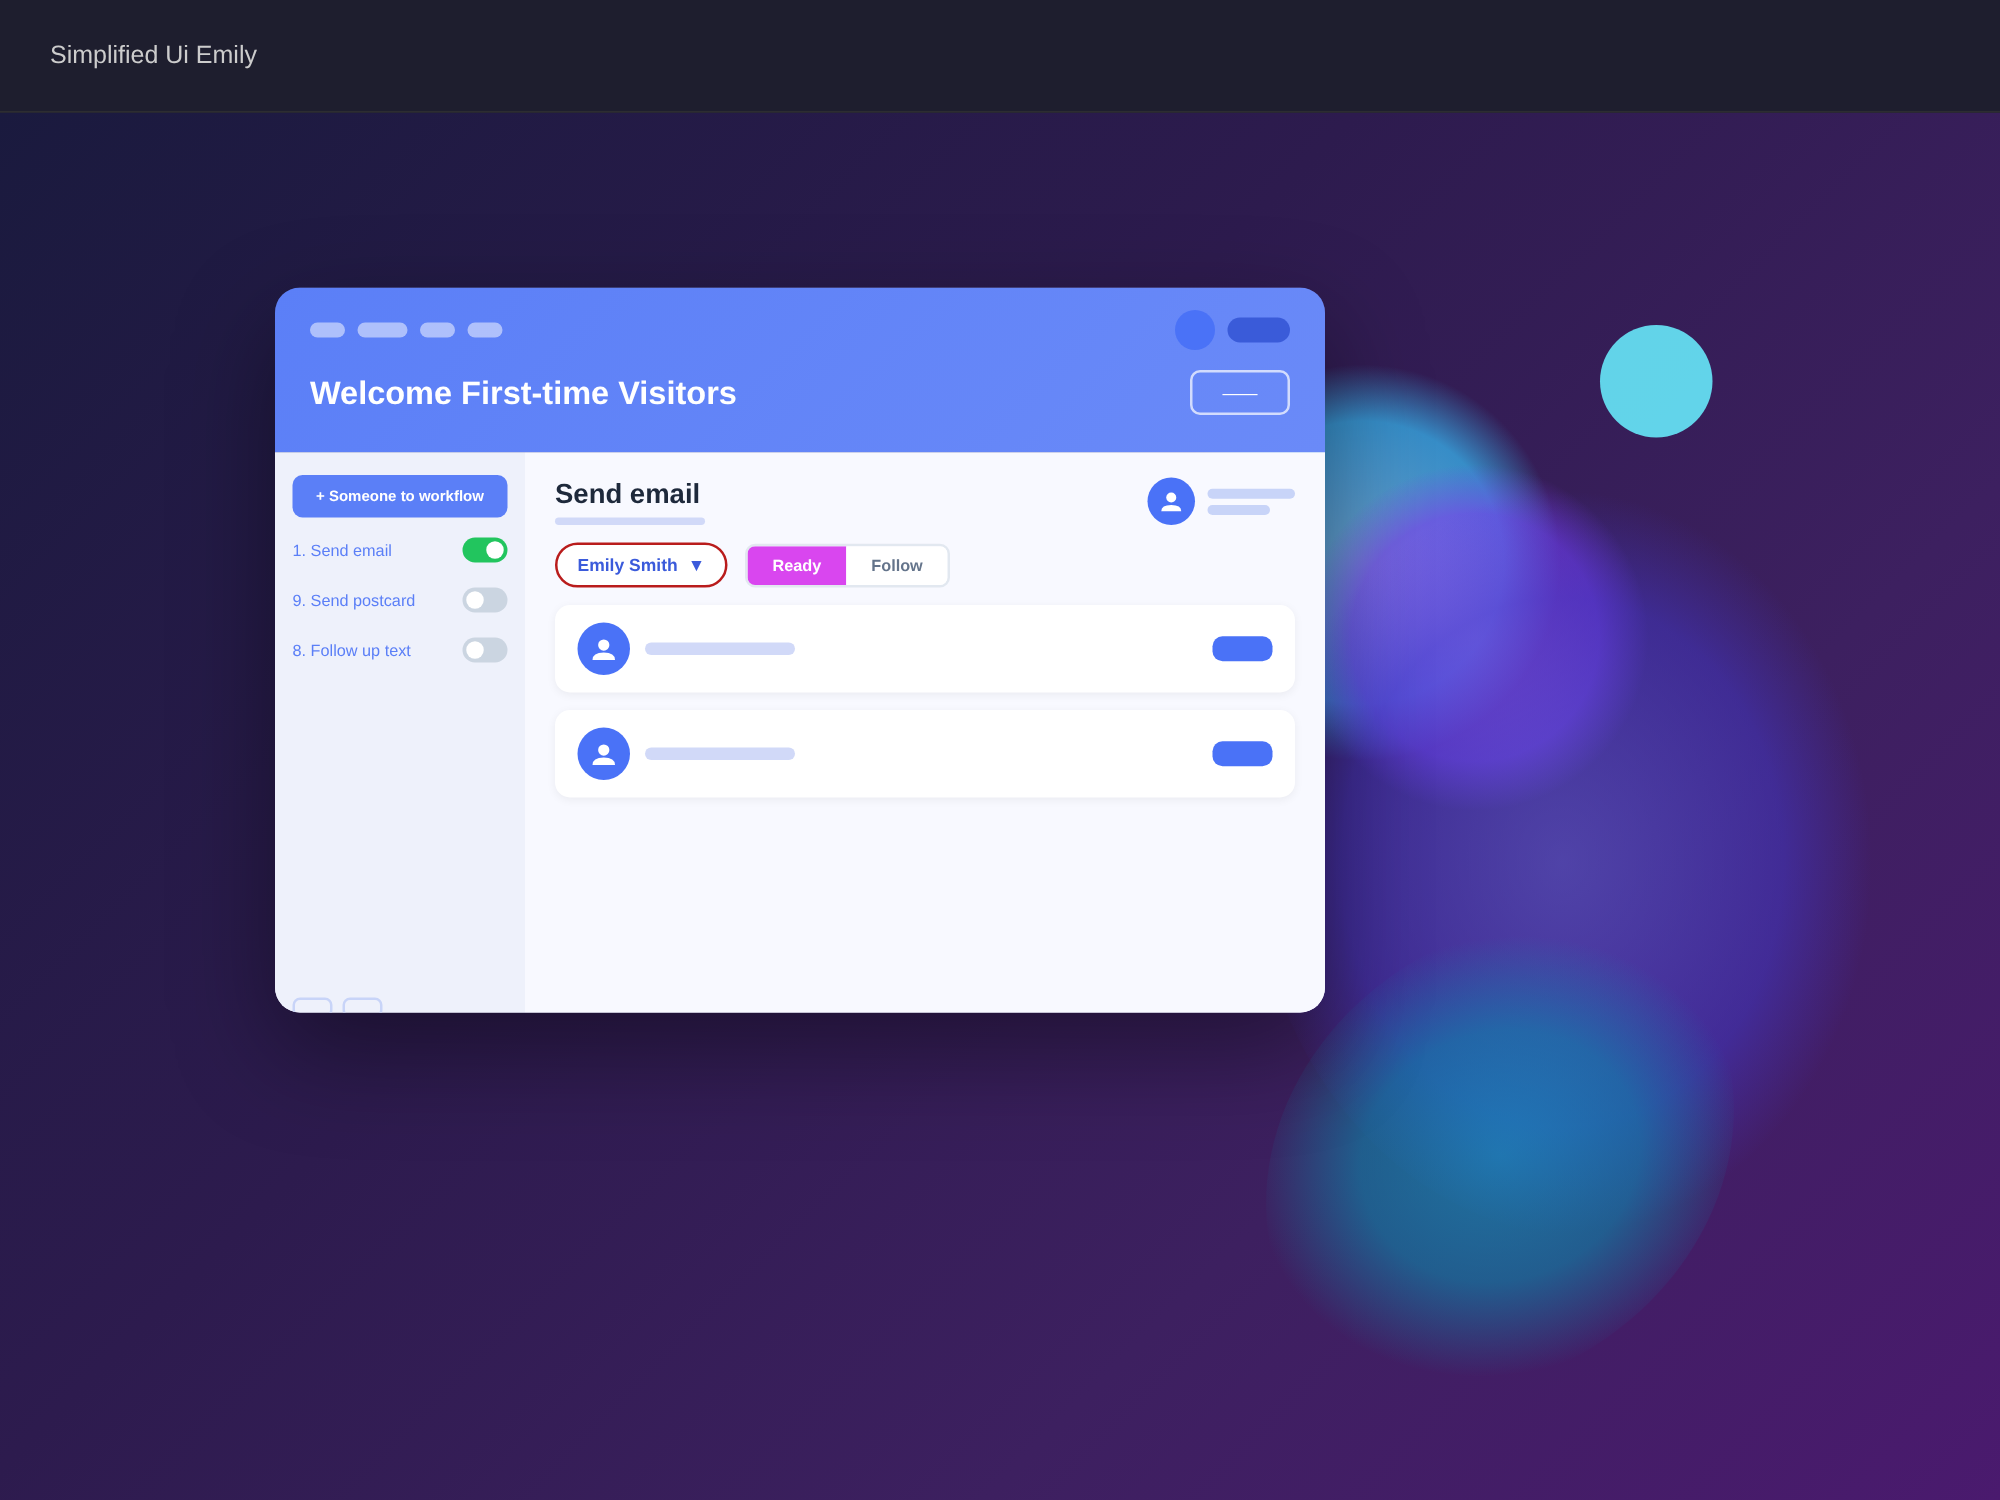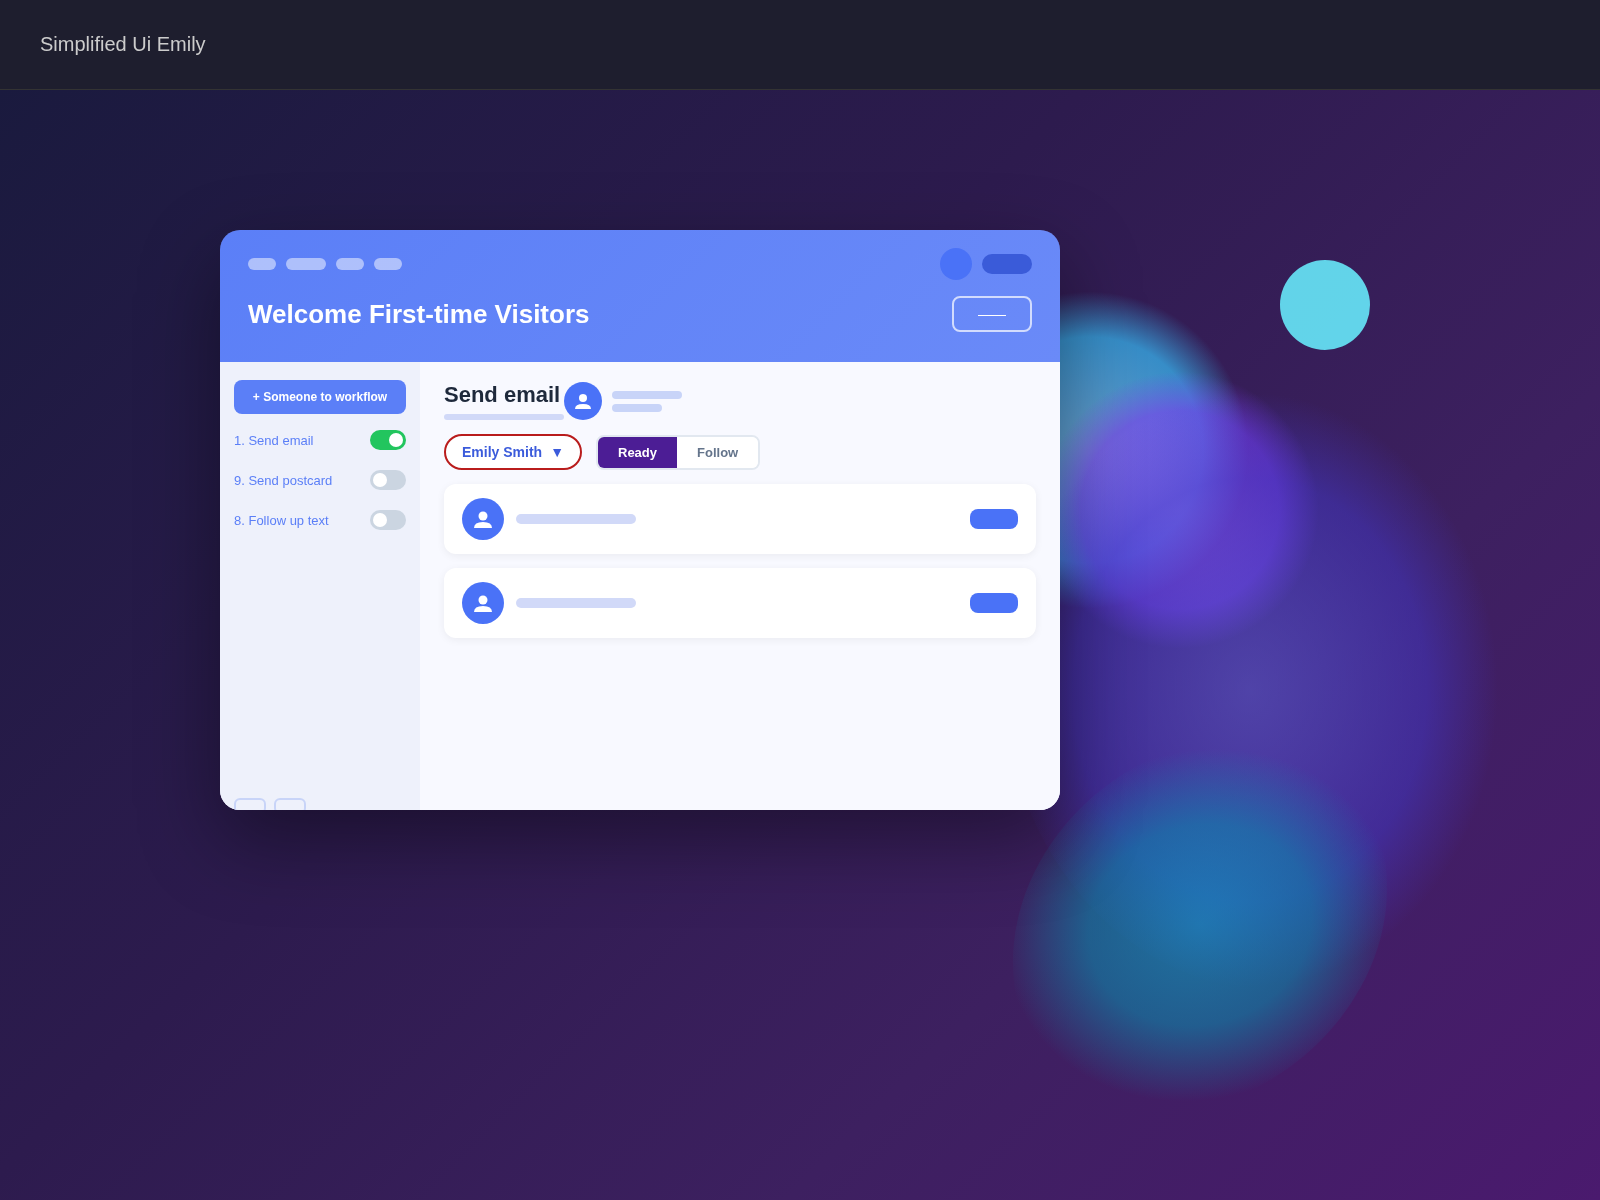--- a/index.html
+++ b/index.html
@@ -294,20 +294,21 @@
       background: #f8f9ff;
       display: flex;
       flex-direction: column;
       gap: 14px;
     }
 
     
     .main-header {
       display: flex;
       align-items: flex-start;
+      justify-content: space-between;
     }
 
     .main-title-block {}
 
     .main-title {
       font-size: 22px;
       font-weight: 700;
       color: #1e293b;
     }
 
@@ -379,21 +380,21 @@
 
     .status-btn {
       padding: 8px 20px;
       font-size: 13px;
       font-weight: 600;
       border: none;
       cursor: pointer;
     }
 
     .status-btn-active {
-      background: #4c1d95;
+      background: #d946ef;
       color: white;
     }
 
     .status-btn-inactive {
       background: white;
       color: #64748b;
     }
 
     
     .person-card {

